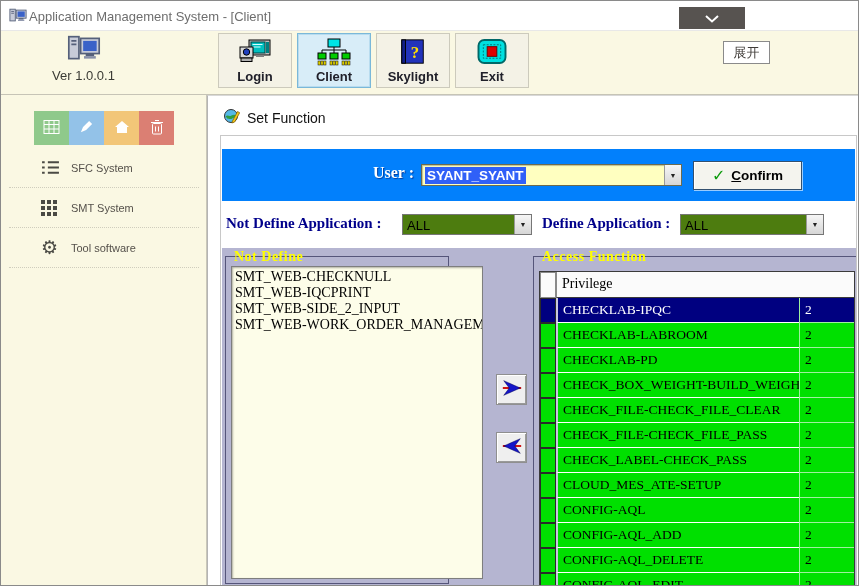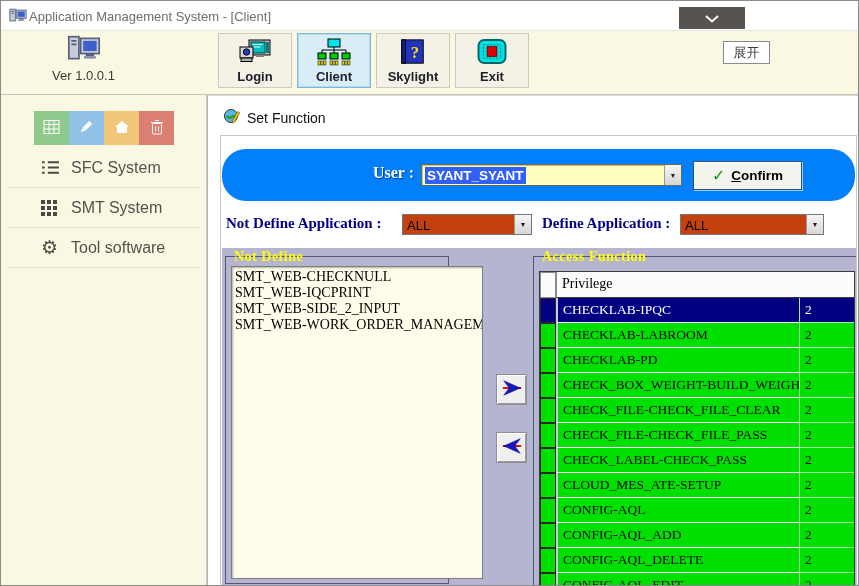--- a/index.html
+++ b/index.html
@@ -28,47 +28,47 @@
   .sidebar { position: absolute; left: 0; top: 94px; width: 206px; height: 492px; background: var(--c-app-bg,#FAF8E3); border-right: 1px solid #C9C7B9; }
   .action-row { position: absolute; left: 33px; top: 16px; display: flex; }
   .action-btn { width: 35px; height: 34px; border: none; display: flex; align-items: center; justify-content: center; cursor: pointer; }
   .ab-green { background: var(--c-action-green,#8FC98B); }
   .ab-blue { background: var(--c-action-blue,#93C2E8); }
   .ab-orange { background: var(--c-action-orange,#F2C678); }
   .ab-red { background: var(--c-action-red,#DB7F73); }
   .side-item { position: absolute; left: 8px; width: 190px; height: 40px; border-bottom: 1px dotted #CFCDBD; display: flex; align-items: center; cursor: pointer; }
   .si-1 { top: 53px; } .si-2 { top: 93px; } .si-3 { top: 133px; }
   .side-item .si-ico { width: 28px; margin-left: 32px; display: flex; align-items: center; }
-  .side-item .si-lbl { font-size: 16px; color: #55514B; margin-left: 2px; }
+  .side-item .si-lbl { font-size: 11px; color: #55514B; margin-left: 2px; }
   .gear-glyph { font-size: 19px; color: #4A4A44; line-height: 1; font-family: "DejaVu Sans", sans-serif; }
 
   
   .main { position: absolute; left: 206px; top: 94px; width: 653px; height: 492px; background: #FFF; border-left: 1px solid #B4B4B4; border-top: 1px solid #D8D8D8; }
   .sf-header { position: absolute; left: 0; top: 0; width: 100%; height: 39px; }
   .sf-header .sf-ico { position: absolute; left: 16px; top: 12px; }
   .sf-header .sf-title { position: absolute; left: 39px; top: 14px; font-size: 14px; color: #111; }
   .inner { position: absolute; left: 12px; top: 39px; width: 637px; height: 452px; border: 1px solid #C8C8C8; background: #FFF; overflow: hidden; }
 
   
-  .banner { position: absolute; left: 1px; top: 13px; width: 633px; height: 52px; background: var(--c-banner-blue,#0280FC); border-radius: 24px; }
+  .banner { position: absolute; left: 1px; top: 13px; width: 633px; height: 52px; background: var(--c-banner-blue,#0280FC); }
   .user-label { position: absolute; left: 120px; top: 15px; width: 72px; text-align: right; font-family: "Liberation Serif", serif; font-weight: bold; font-size: 16px; color: #FFF; text-shadow: 1px 1px 1px rgba(0,0,80,.55); }
   .user-combo { position: absolute; left: 199px; top: 15px; width: 261px; height: 22px; background: var(--c-combo-yellow,#FFFFC0); border: 1px solid #6B6B50; box-shadow: inset 1px 1px 1px rgba(0,0,0,.25); cursor: text; }
   .user-combo .val { position: absolute; left: 3px; top: 2px; font-size: 13.5px; font-weight: bold; color: #FFF; background: var(--c-selection-blue,#3060F8); padding: 1px 2px; white-space: nowrap; }
   .combo-arrow { position: absolute; right: 0; top: 0; width: 17px; height: 100%; background: linear-gradient(#F6F6F6,#D6D6D6); border-left: 1px solid #999; display: flex; align-items: center; justify-content: center; cursor: pointer; }
   .combo-arrow .tri { font-size: 7px; color: #222; line-height: 1; }
   .confirm-btn { position: absolute; left: 471px; top: 12px; width: 109px; height: 29px; background: #F4F4EE; border: 1px solid #33506E; box-shadow: inset 1px 1px 0 #FFF, 1px 1px 0 rgba(255,255,255,.6); display: flex; align-items: center; justify-content: center; gap: 6px; cursor: pointer; }
   .check-ico { color: #0A9A0A; font-weight: bold; font-size: 16px; line-height: 1; font-family: "DejaVu Sans", sans-serif; }
   .confirm-label { font-size: 13.5px; font-weight: bold; color: #000; font-family: "Liberation Sans", sans-serif; }
   .confirm-label::first-letter { text-decoration: underline; }
 
   
   .filter-row { position: absolute; left: 1px; top: 65px; width: 633px; height: 47px; background: #FFF; }
   .f-label { position: absolute; top: 14px; font-family: "Liberation Serif", serif; font-weight: bold; font-size: 15px; color: var(--c-label-navy,#00008B); white-space: nowrap; }
   .fl-nd { left: 4px; } .fl-d { left: 320px; }
-  .combo { position: absolute; top: 13px; height: 21px; background: #c2410c; border: 1px solid #767676; cursor: pointer; }
+  .combo { position: absolute; top: 13px; height: 21px; background: #4d7c0f; border: 1px solid #767676; cursor: pointer; }
   .combo .val { position: absolute; left: 4px; top: 2.5px; font-size: 13px; color: #000; }
   .cb-nd { left: 180px; width: 130px; } .cb-d { left: 458px; width: 144px; }
 
   
   .zone { position: absolute; left: 1px; top: 112px; width: 635px; height: 338px; background: var(--c-lavender,#B5B5D1); overflow: hidden; }
   .groupbox { position: absolute; border: 1px solid #55557A; }
   .gb-left { left: 3px; top: 8px; width: 224px; height: 328px; }
   .gb-right { left: 311px; top: 8px; width: 330px; height: 336px; border-bottom: none; }
   .gb-title { position: absolute; top: -8px; left: 8px; font-family: "Liberation Serif", serif; font-weight: bold; font-size: 14px; color: var(--c-group-title,#FFFF00); background: transparent; white-space: nowrap; letter-spacing: .5px; }
   .listbox { position: absolute; left: 5px; top: 9px; width: 252px; height: 313px; background: #FDFDE9; border: 1px solid #7E7E7E; box-shadow: inset 1px 1px 2px rgba(0,0,0,.3); overflow: hidden; padding: 2px 0 0 3px; cursor: default; }

